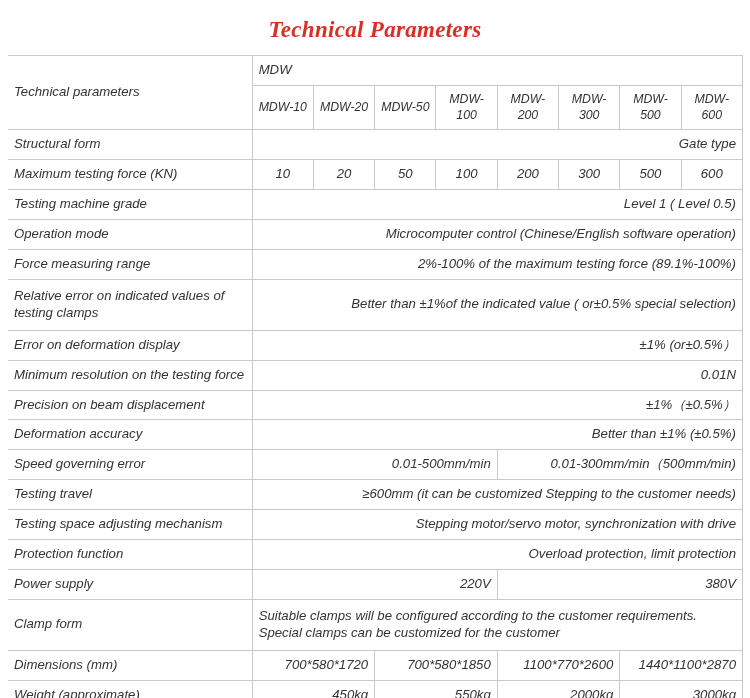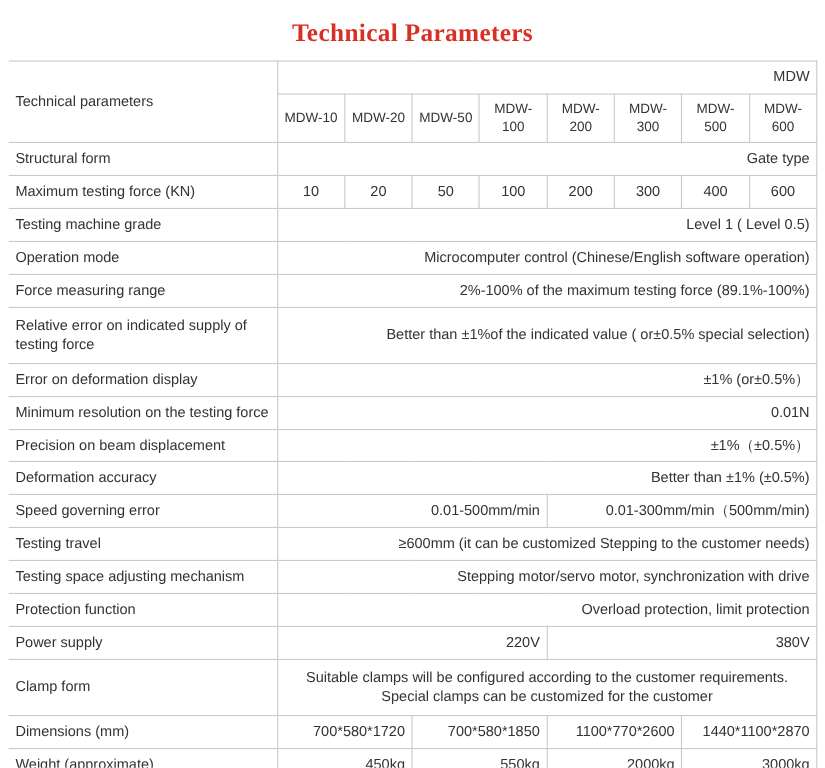--- a/index.html
+++ b/index.html
@@ -12,20 +12,21 @@
     background: #ffffff;
     font-family: "Liberation Sans", sans-serif;
     color: #333333;
     overflow: hidden;
   }
   .page {
     position: relative;
     width: 750px;
     height: 698px;
     box-sizing: border-box;
+    font-style: italic;
   }
   .title {
     text-align: center;
     font-family: "Liberation Serif", serif;
     font-weight: bold;
     font-size: 23px;
     color: #d93025;
     padding-top: 17px;
     padding-bottom: 12px;
     letter-spacing: 0.3px;
@@ -48,32 +49,32 @@
     width: 243px;
     text-align: left;
     padding-left: 6px;
     color: #333;
     border-left: none !important;
   }
   .ctr {
     text-align: right;
   }
   .model-head {
-    text-align: right;
+    text-align: left;
   }
   .model-cell {
     text-align: center;
     font-size: 12.3px;
     padding: 6px 1px;
   }
   .num-cell {
     text-align: center;
   }
   .clamp-cell {
-    text-align: center;
+    text-align: left;
     padding-left: 8px;
     padding-right: 6px;
     line-height: 1.45;
   }
   .tall {
     height: 38px;
   }
 </style>
 </head>
 <body>
@@ -118,41 +119,41 @@
       </tr>
 
       <tr>
         <td class="lbl">Maximum testing force (KN)</td>
         <td class="num-cell">10</td>
         <td class="num-cell">20</td>
         <td class="num-cell">50</td>
         <td class="num-cell">100</td>
         <td class="num-cell">200</td>
         <td class="num-cell">300</td>
-        <td class="num-cell">400</td>
+        <td class="num-cell">500</td>
         <td class="num-cell">600</td>
       </tr>
 
       <tr>
         <td class="lbl">Testing machine grade</td>
         <td class="ctr" colspan="8">Level 1 ( Level 0.5)</td>
       </tr>
 
       <tr>
         <td class="lbl">Operation mode</td>
         <td class="ctr" colspan="8">Microcomputer control (Chinese/English software operation)</td>
       </tr>
 
       <tr>
         <td class="lbl">Force measuring range</td>
         <td class="ctr" colspan="8">2%-100% of the maximum testing force (89.1%-100%)</td>
       </tr>
 
       <tr>
-        <td class="lbl tall">Relative error on indicated supply of testing force</td>
+        <td class="lbl tall">Relative error on indicated values of testing clamps</td>
         <td class="ctr tall" colspan="8">Better than ±1%of the indicated value ( or±0.5% special selection)</td>
       </tr>
 
       <tr>
         <td class="lbl">Error on deformation display</td>
         <td class="ctr" colspan="8">±1% (or±0.5%）</td>
       </tr>
 
       <tr>
         <td class="lbl">Minimum resolution on the testing force</td>

